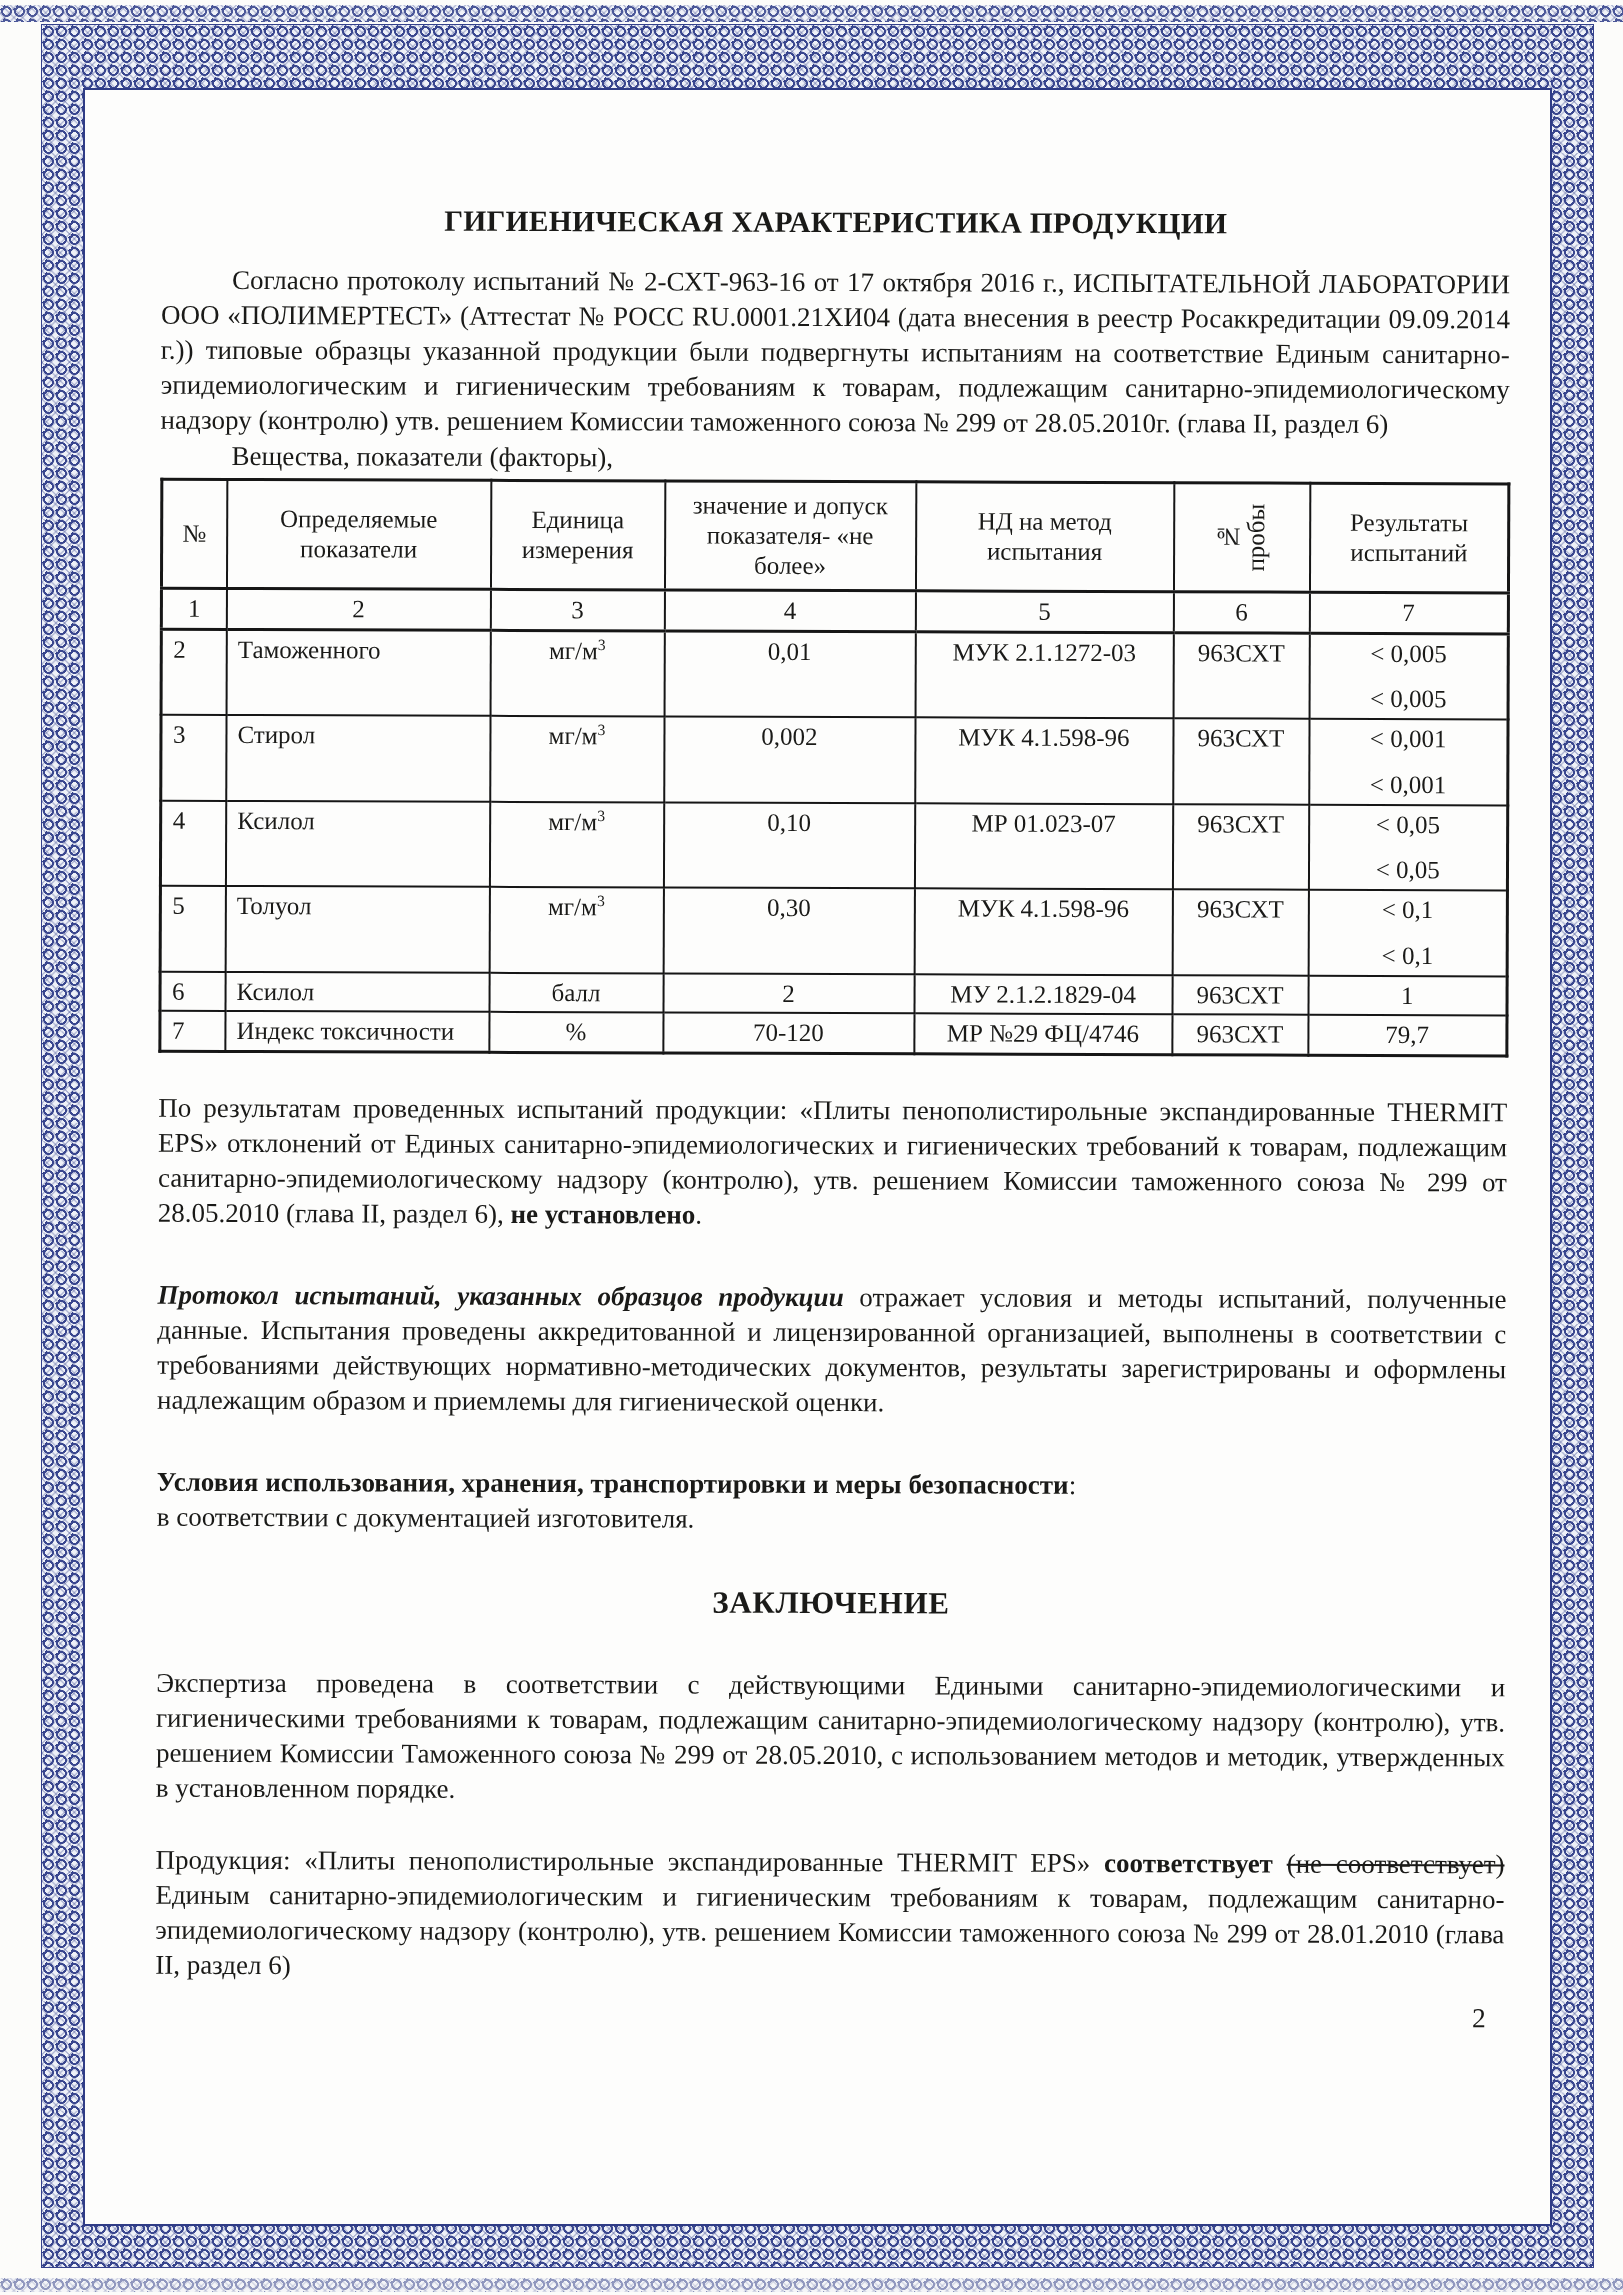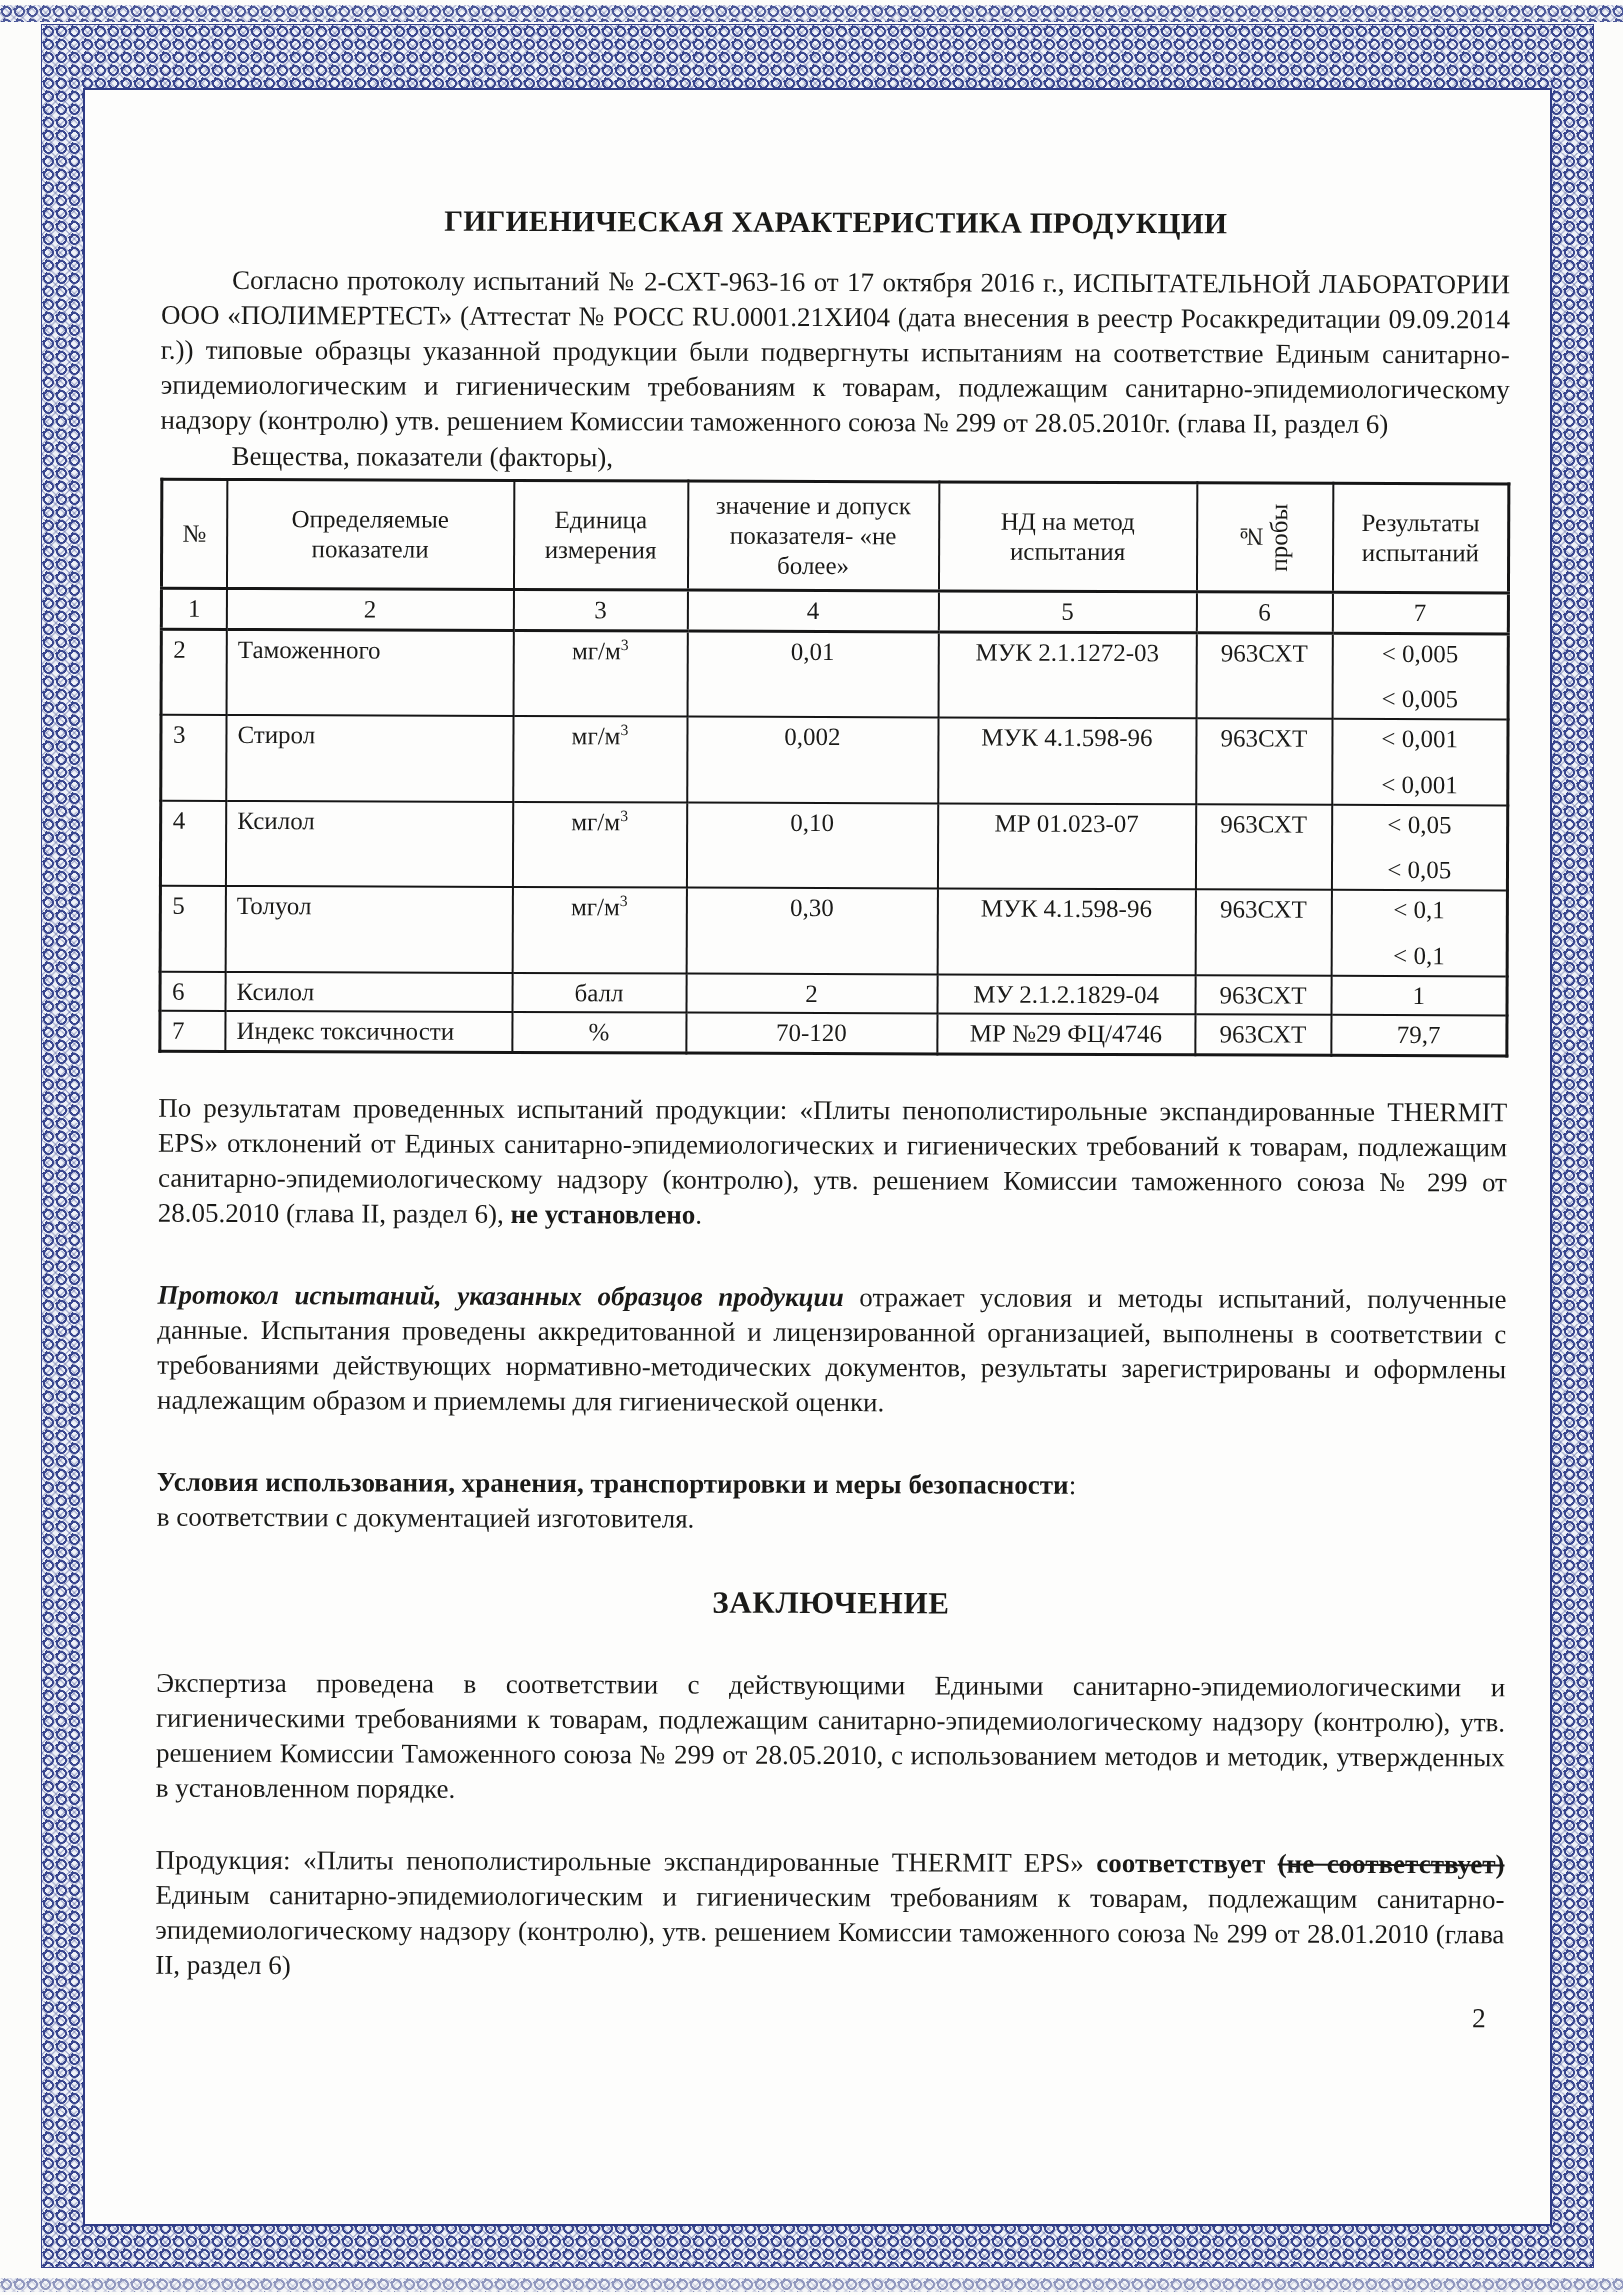--- a/index.html
+++ b/index.html
@@ -84,21 +84,21 @@
   .bold{font-weight:bold;}
   .block{display:block;}
   .h-conclusion{
     margin-top:48px;
     text-align:center;
     font-size:31px;font-weight:bold;
     letter-spacing:0.7px;
   }
   .p-expertise{margin-top:47px;}
   .p-product{margin-top:37px;}
-  .strike{font-weight:bold;text-decoration:line-through;}
+  .strike{font-weight:normal;text-decoration:line-through;}
   .page-num{margin-top:14.4px;text-align:right;padding-right:18.3px;font-size:27.5px;}
 </style>
 </head>
 <body>
 
 <div class="page">
 
   <div class="strip-top band-pattern"></div>
   <div class="strip-bottom band-pattern"></div>
 
@@ -109,21 +109,21 @@
         <h1 class="doc-title">ГИГИЕНИЧЕСКАЯ ХАРАКТЕРИСТИКА ПРОДУКЦИИ</h1>
 
         <p class="p-intro indent">Согласно протоколу испытаний № 2-СХТ-963-16 от 17 октября 2016 г., ИСПЫТАТЕЛЬНОЙ ЛАБОРАТОРИИ ООО «ПОЛИМЕРТЕСТ» (Аттестат № РОСС RU.0001.21ХИ04 (дата внесения в реестр Росаккредитации 09.09.2014 г.)) типовые образцы указанной продукции были подвергнуты испытаниям на соответствие Единым санитарно-эпидемиологическим и гигиеническим требованиям к товарам, подлежащим санитарно-эпидемиологическому надзору (контролю) утв. решением Комиссии таможенного союза № 299 от 28.05.2010г. (глава II, раздел 6)</p>
 
         <p class="tbl-caption indent">Вещества, показатели (факторы),</p>
 
         <table>
           <thead>
             <tr class="hdr">
               <th style="width:65px">№</th>
-              <th style="width:287px">Определяемые показатели</th>
+              <th style="width:264px">Определяемые показатели</th>
               <th style="width:174px">Единица измерения</th>
               <th style="width:251px">значение и допуск показателя- «не более»</th>
               <th style="width:258px">НД на метод испытания</th>
               <th style="width:136px">
                 <div class="vtext">№ пробы</div>
               </th>
               <th>Результаты испытаний</th>
             </tr>
             <tr class="nums">
               <td>1</td>

